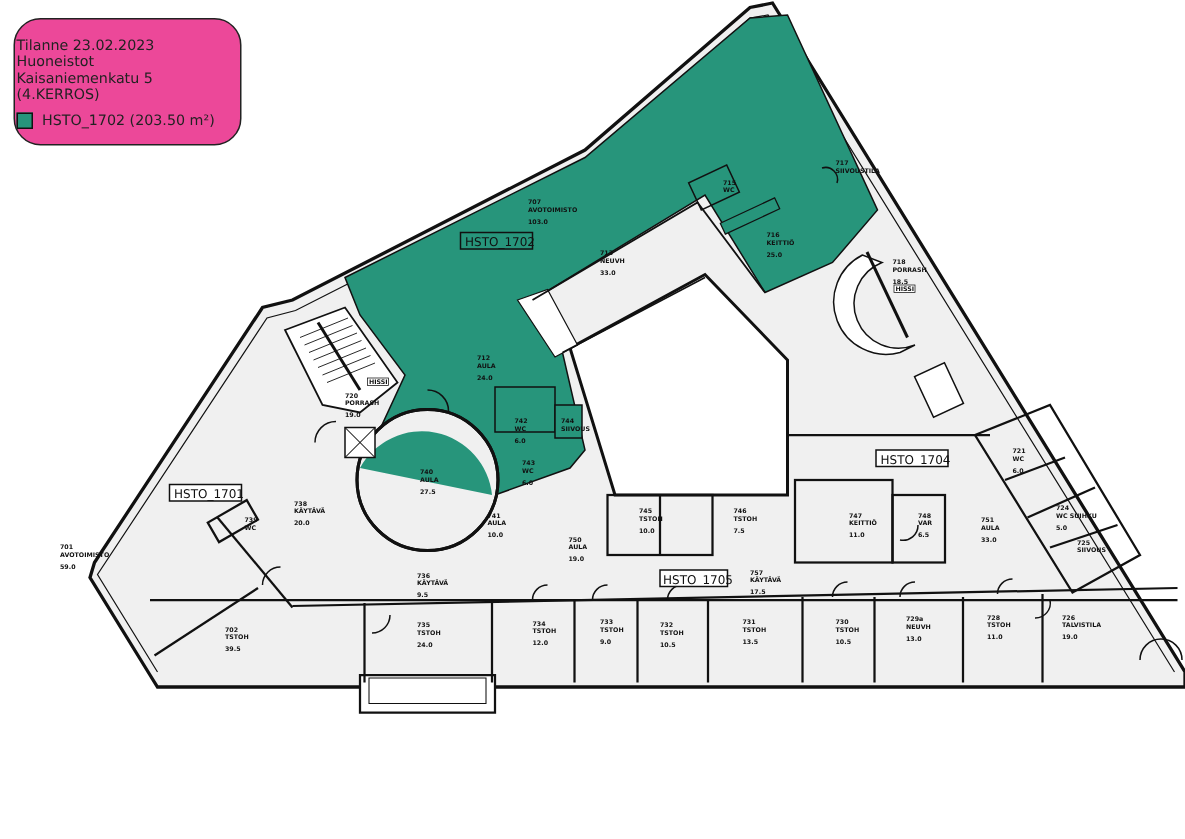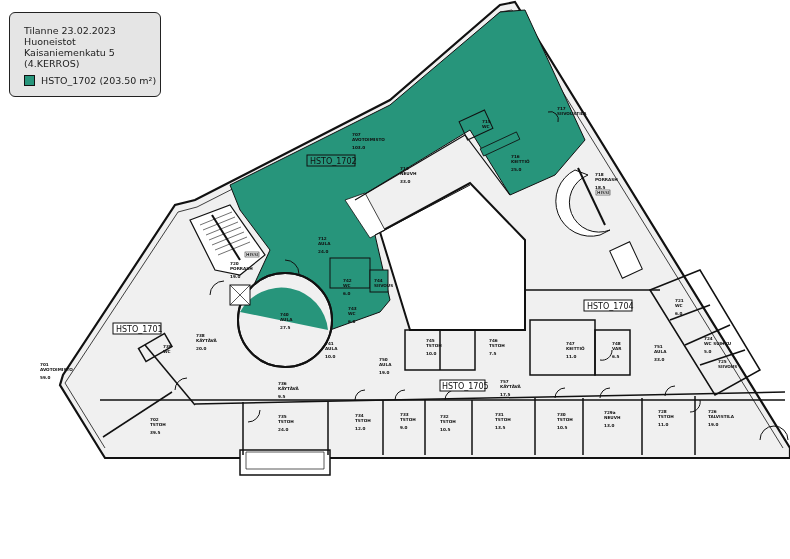--- a/index.html
+++ b/index.html
@@ -1,18 +1,18 @@
 <!DOCTYPE html>
 <html><head>
 <meta charset="utf-8">
 <style>
   html, body { margin:0; padding:0; background:#ffffff; }
   body { width:790px; height:559px; position:relative; overflow:hidden; font-family:"DejaVu Sans", sans-serif; }
   #plan { position:absolute; left:0; top:0; width:790px; height:559px; }
-  .legend { position:absolute; left:9px; top:12px; width:152px; height:85px; background:#e5e5e5; border:1.5px solid #222; border-radius:6px; box-sizing:border-box; padding:12px 0 0 14px; font-size:9.5px; color:#222; line-height:11px; }
+  .legend { position:absolute; left:9px; top:12px; width:152px; height:85px; background:#ec4899; border:1.5px solid #222; border-radius:18px; box-sizing:border-box; padding:12px 0 0 1px; font-size:9.5px; color:#222; line-height:11px; }
   .legend .row { display:flex; align-items:flex-start; margin-top:6px; }
   .legend .sw { width:11px; height:11px; background:#27957b; border:1px solid #111; margin-right:6px; box-sizing:border-box; }
   .room-num, .room-name, .room-area { font-family:"DejaVu Sans", sans-serif; font-size:4.2px; fill:#111; font-weight:bold; }
   .unit-label { font-family:"DejaVu Sans", sans-serif; font-size:8px; fill:#111; }
 </style>
 </head>
 <body>
 
 <svg id="plan" viewBox="0 0 790 559" xmlns="http://www.w3.org/2000/svg">
 

